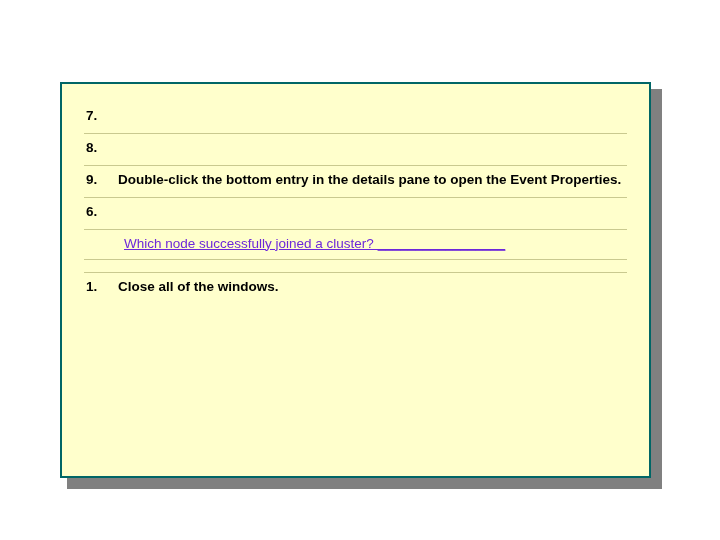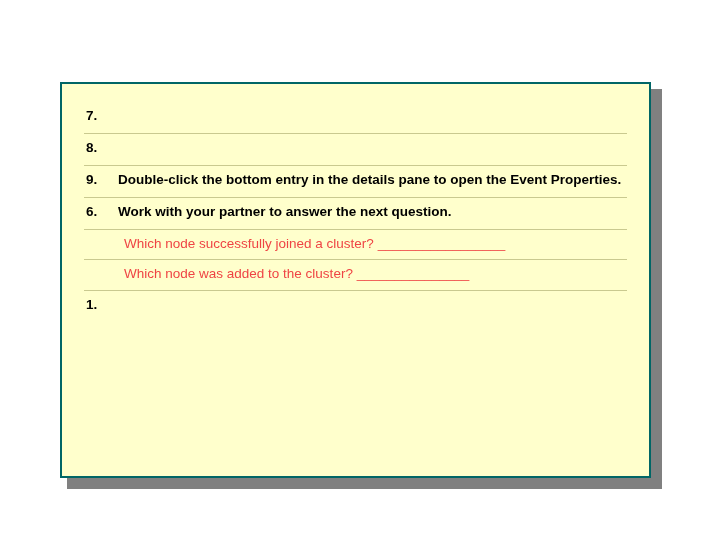--- a/index.html
+++ b/index.html
@@ -49,24 +49,25 @@
     text-align: left;
     padding-left: 2px;
   }
   .txt {
     flex: 1;
     font-weight: bold;
   }
   .qrow {
     display: flex;
     font-size: 13.5px;
-    color: #ef4444;
+    color: #6d28d9;
     line-height: 1.3;
     padding: 5px 0 7px 0;
     border-bottom: 1px solid #c9c98f;
+    text-decoration: underline;
   }
   .qrow .spacer { width: 40px; flex: 0 0 40px; }
   .qrow .qtxt { flex: 1; font-weight: normal; }
 </style>
 </head>
 <body>
 
 <div class="shadow"></div>
 <div class="panel">
   <div class="list">
@@ -79,32 +80,31 @@
       <div class="num">8.</div>
     </div>
 
     <div class="row">
       <div class="num">9.</div>
       <div class="txt">Double-click the bottom entry in the details pane to open the Event Properties.</div>
     </div>
 
     <div class="row">
       <div class="num">6.</div>
-      <div class="txt">Work with your partner to answer the next question.</div>
     </div>
 
 
     <div class="qrow">
       <div class="spacer"></div>
       <div class="qtxt">Which node successfully joined a cluster? _________________</div>
     </div>
 
     <div class="qrow">
       <div class="spacer"></div>
-      <div class="qtxt">Which node was added to the cluster? _______________</div>
     </div>
 
     <div class="row">
       <div class="num">1.</div>
+      <div class="txt">Close all of the windows.</div>
     </div>
 
   </div>
 </div>
 
 </body></html>

